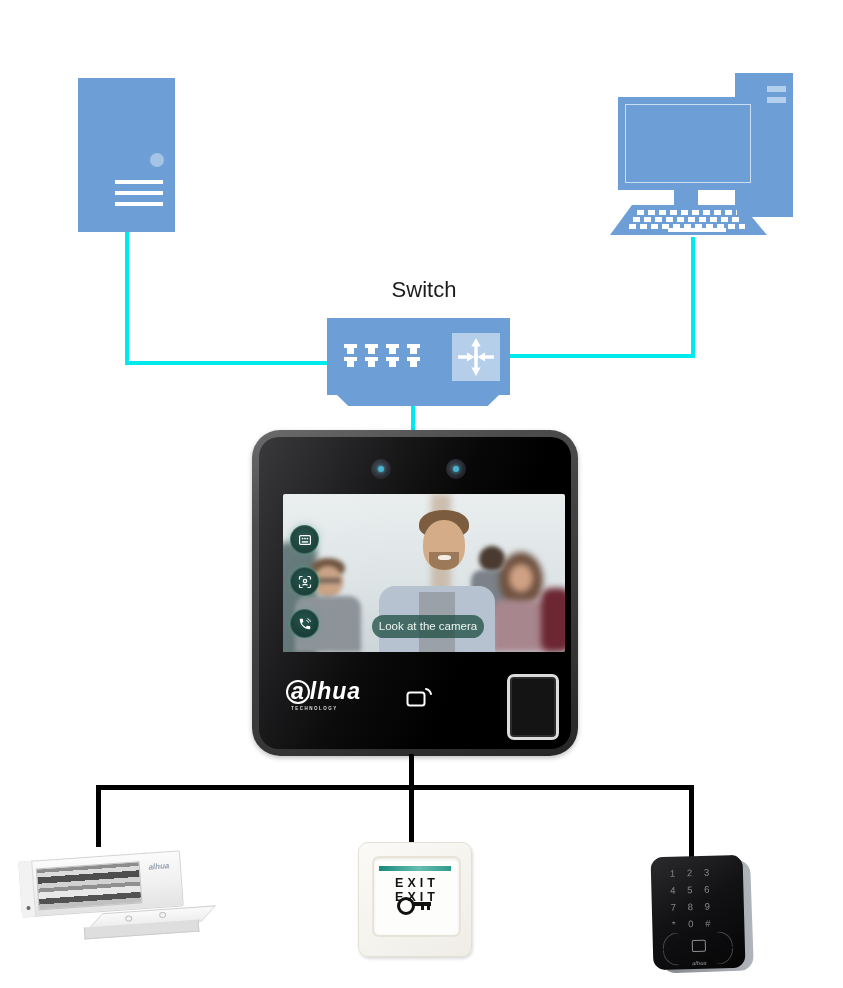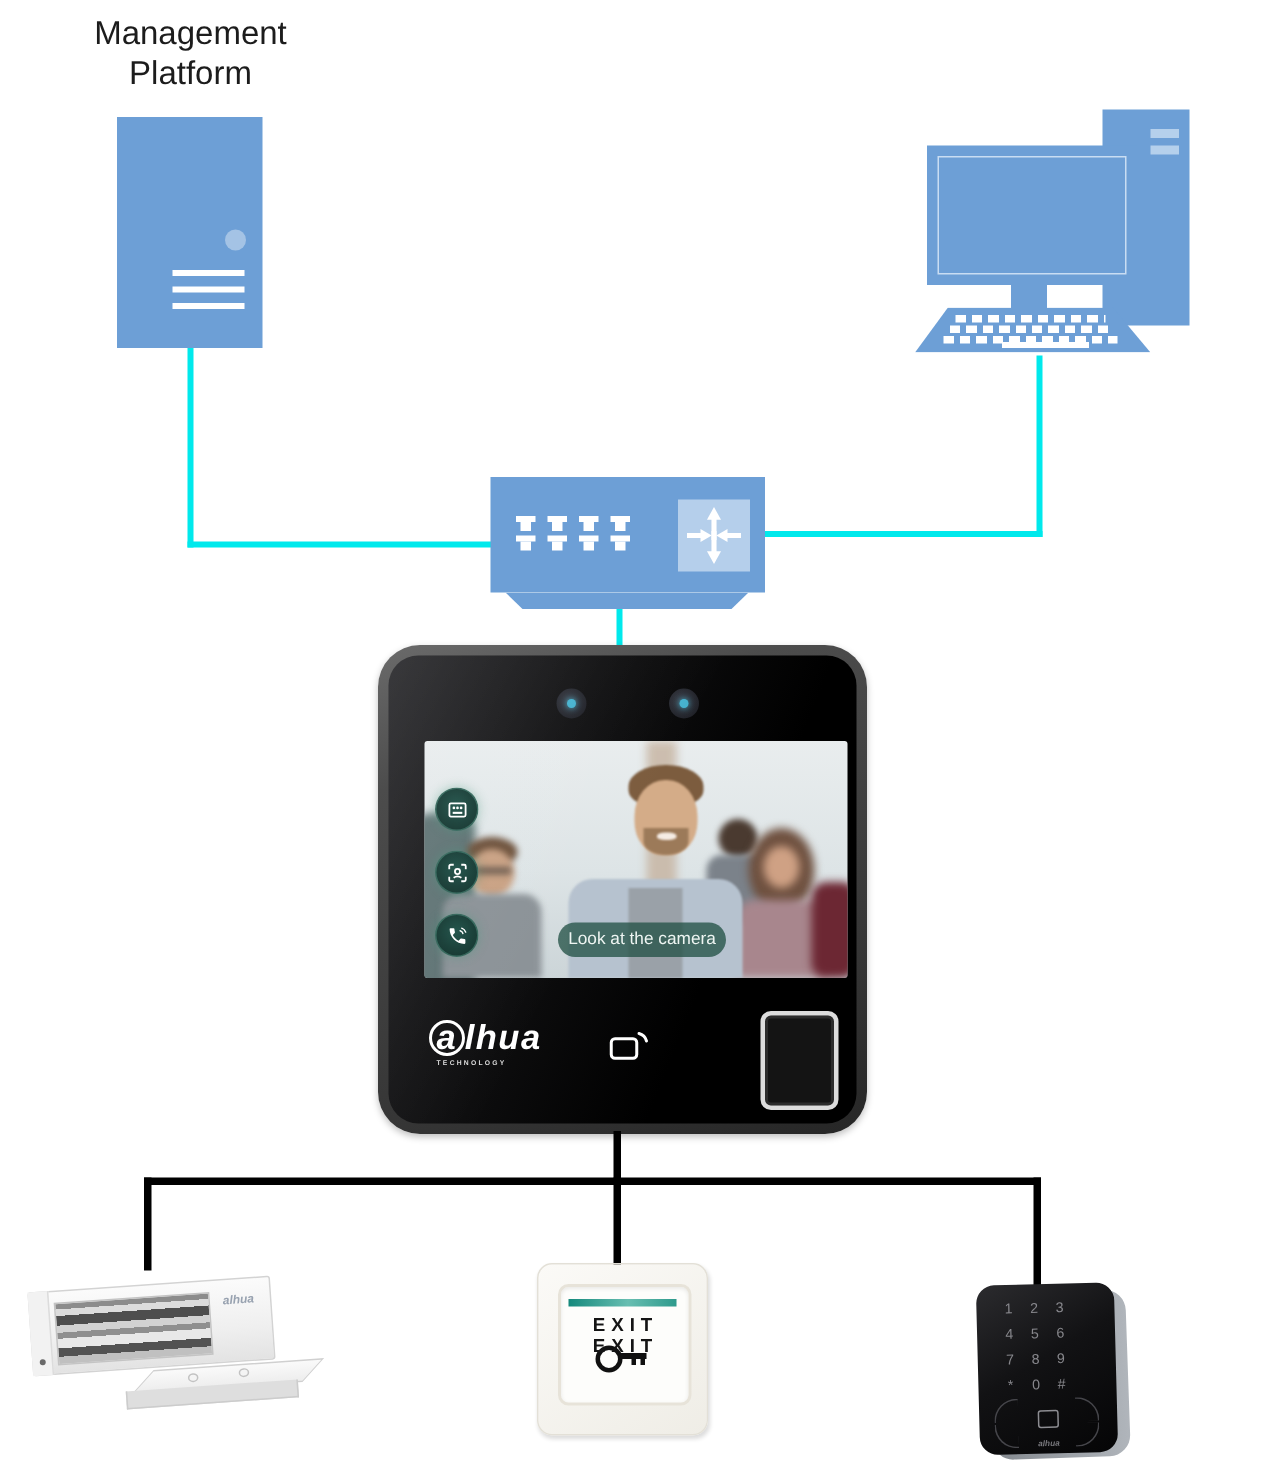--- a/index.html
+++ b/index.html
@@ -120,21 +120,21 @@
   .kp-arc.br{left:64px;top:93px;border-left:none;border-top:none;border-bottom-right-radius:15px;}
   .kp-card{position:absolute;left:39px;top:84px;width:12px;height:10px;border:1.5px solid #8d8d92;border-radius:2px;}
   .kp-brand{position:absolute;left:0;bottom:3px;width:100%;text-align:center;color:#77777c;
        font-size:5.5px;font-weight:bold;font-style:italic;}
 </style>
 </head>
 <body>
 
 <div class="stage">
 
-  <div class="lbl" style="left:27px;top:8px;width:200px;">Management Platform</div>
+  <div class="lbl" style="left:344px;top:276px;width:160px;">Switch</div>
 
   <div class="abs cyan" style="left:125px;top:230px;width:4px;height:135px;"></div>
   <div class="abs cyan" style="left:125px;top:361px;width:205px;height:4px;"></div>
   <div class="abs cyan" style="left:691px;top:237px;width:4px;height:121px;"></div>
   <div class="abs cyan" style="left:510px;top:354px;width:185px;height:4px;"></div>
   <div class="abs cyan" style="left:411px;top:404px;width:4px;height:29px;"></div>
 
   <div class="abs blue server"></div>
   <div class="abs server-led"></div>
   <div class="abs server-line" style="top:180px;"></div>

